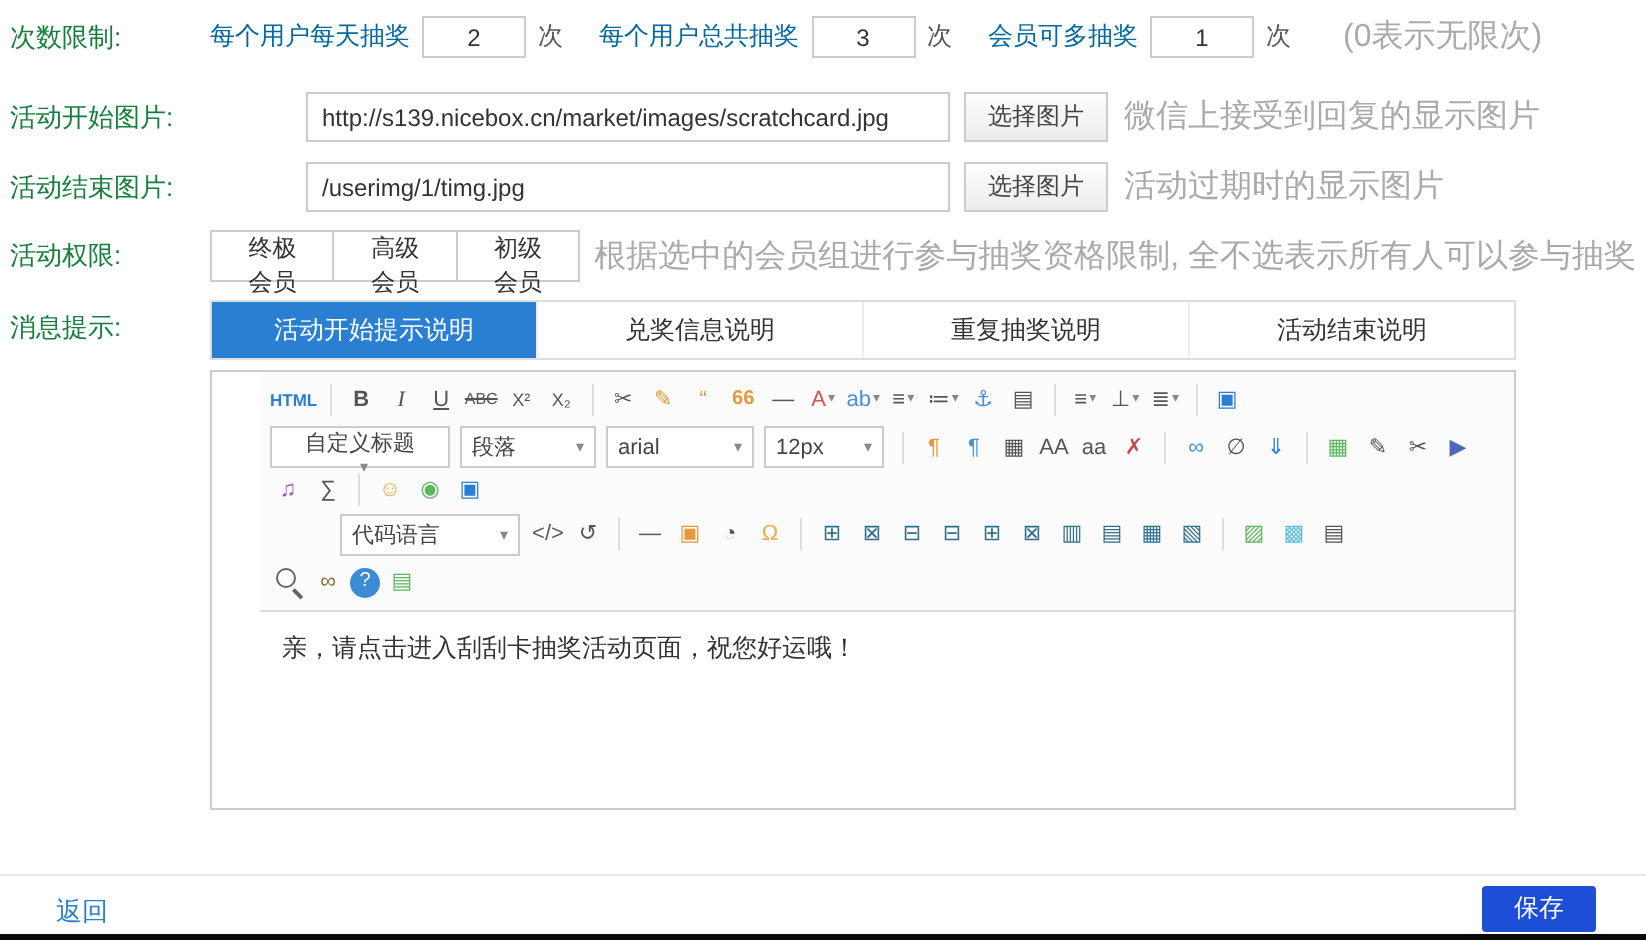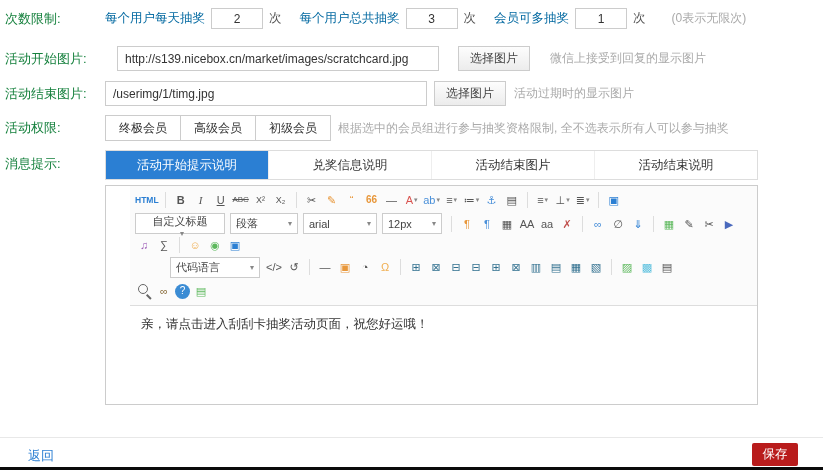--- a/index.html
+++ b/index.html
@@ -2,26 +2,26 @@
 <html><head>
 <meta charset="utf-8">
 <style>
   * { margin:0; padding:0; box-sizing:border-box; }
   html,body { width:823px; height:470px; background:#fff; font-family:"Liberation Sans","DejaVu Sans",sans-serif; }
   .screen { position:relative; width:823px; height:470px; background:#fff; overflow:hidden; }
 
   .form-row { position:absolute; left:5px; right:5px; display:flex; align-items:center; }
   .row-label { width:100px; flex:none; font-size:13px; color:#15803d; }
   .inline-label { font-size:12.5px; color:#0369a1; }
-  .hint { font-size:12px; color:#aaa; margin-left:8px; white-space:nowrap; }
+  .hint { font-size:16px; color:#aaa; margin-left:8px; white-space:nowrap; }
 
   .num-input { width:52px; height:21px; border:1px solid #ccc; text-align:center; font-size:12px; color:#333; margin:0 6px; }
   .unit { font-size:12.5px; color:#555; margin-right:18px; }
 
-  .text-input { width:322px; height:25px; border:1px solid #ccc; padding:0 7px; font-size:12px; color:#333; }
+  .text-input { width:322px; height:25px; border:1px solid #ccc; padding:0 7px; font-size:12px; color:#333;margin-left:48px; }
   .choose-btn { height:25px; padding:0 11px; margin-left:7px; border:1px solid #ccc;
     background:linear-gradient(#fdfdfd,#ececec); font-size:12px; color:#444; cursor:pointer; }
 
   .perm-btn { height:26px; padding:0 13px; border:1px solid #ccc; background:#fff; font-size:12px; color:#333; margin-right:-1px; cursor:pointer; }
 
   .tabs { position:absolute; left:105px; top:150px; width:653px; height:30px; display:flex; border:1px solid #ddd; background:#fff; }
   .tab { flex:1; display:flex; align-items:center; justify-content:center; font-size:12.5px; color:#333; border-left:1px solid #eee; cursor:pointer; white-space:nowrap; }
   .tab:first-child { border-left:none; }
   .tab.active { background:#2b7fd3; color:#fff; }
 
@@ -45,21 +45,21 @@
   .i-quote-marks { font-weight:bold; font-size:10px; }
   .i-help { background:#3b8cd4; color:#fff; border-radius:50%; width:15px; height:15px; min-width:15px; font-size:10px; }
   .i-search { position:relative; }
   .i-search::before { content:""; width:8px; height:8px; border:1.5px solid #666; border-radius:50%; position:absolute; top:2px; left:3px; }
   .i-search::after { content:""; width:6px; height:1.5px; background:#666; position:absolute; bottom:3px; right:1px; transform:rotate(45deg); }
 
   .editor-content { flex:1; background:#fff; padding:10px 11px; font-size:12.5px; color:#333; overflow:auto; cursor:text; }
 
   .footer { position:absolute; left:0; right:0; top:437px; height:30px; border-top:1px solid #e8e8e8; background:#fff; }
   .back-link { position:absolute; left:28px; top:9px; font-size:13px; color:#2b7fd3; text-decoration:none; cursor:pointer; }
-  .save-btn { position:absolute; right:25px; top:5px; width:46px; height:23px; background:#b91c1c; color:#fff; border:none;
+  .save-btn { position:absolute; right:25px; top:5px; width:57px; height:23px; background:#1d4ed8; color:#fff; border:none;
     font-size:12.5px; cursor:pointer; border-radius:2px; }
   .bottom-bar { position:absolute; left:0; right:0; bottom:0; height:3px; background:#0a0a0a; }
 </style>
 </head>
 <body>
 
 <div class="screen">
 
   <div class="form-row" style="top:8px;">
     <span class="row-label">次数限制:</span>
@@ -68,21 +68,21 @@
     <span class="unit">次</span>
     <span class="inline-label">每个用户总共抽奖</span>
     <input class="num-input" value="3" style="">
     <span class="unit">次</span>
     <span class="inline-label">会员可多抽奖</span>
     <input class="num-input" value="1" style="">
     <span class="unit">次</span>
     <span class="hint">(0表示无限次)</span>
   </div>
 
-  <div class="form-row" style="top:46px;gap:12px;">
+  <div class="form-row" style="top:46px;">
     <span class="row-label">活动开始图片:</span>
     <input class="text-input" value="http://s139.nicebox.cn/market/images/scratchcard.jpg" style="">
     <button class="choose-btn">选择图片</button>
     <span class="hint">微信上接受到回复的显示图片</span>
   </div>
 
   <div class="form-row" style="top:81px;">
     <span class="row-label">活动结束图片:</span>
     <input class="text-input" value="/userimg/1/timg.jpg" style="">
     <button class="choose-btn">选择图片</button>
@@ -97,21 +97,21 @@
     <span class="hint">根据选中的会员组进行参与抽奖资格限制, 全不选表示所有人可以参与抽奖</span>
   </div>
 
   <div class="form-row" style="top:155px;">
     <span class="row-label">消息提示:</span>
   </div>
 
   <div class="tabs">
     <span class="tab active">活动开始提示说明</span>
     <span class="tab">兑奖信息说明</span>
-    <span class="tab">活动结束图片</span>
+    <span class="tab">重复抽奖说明</span>
     <span class="tab">活动结束说明</span>
   </div>
 
   <div class="editor">
     <div class="toolbar" id="tb-rows">
         <div class="tb-row">
           <span class="tbi i-html-source">HTML</span>
           <span class="tb-sep"></span>
           <span class="tbi i-bold">B</span>
           <span class="tbi i-italic">I</span>

